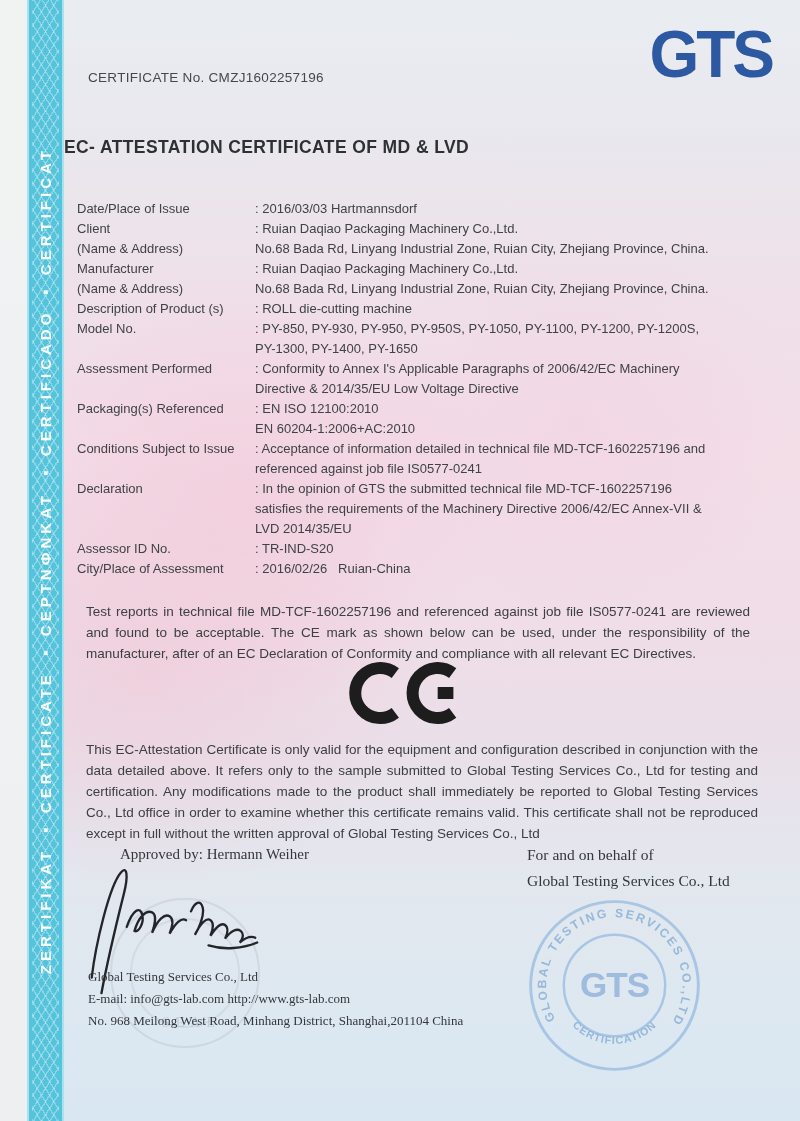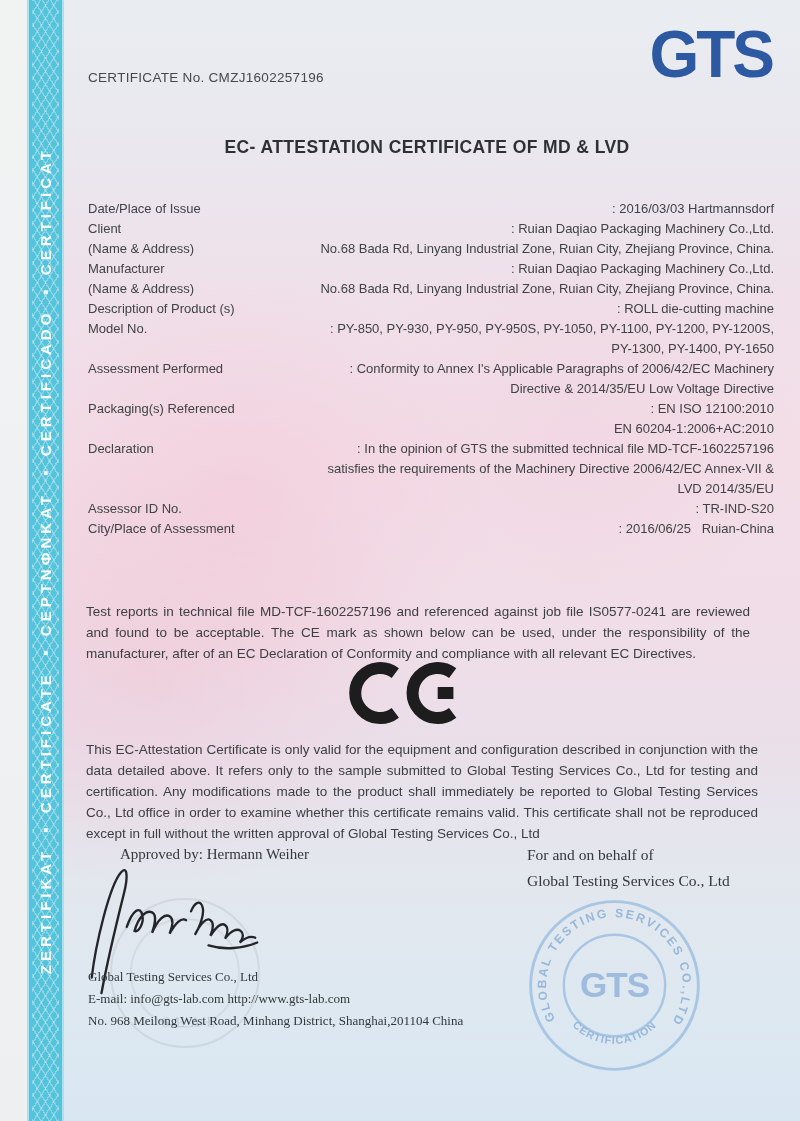--- a/index.html
+++ b/index.html
@@ -26,27 +26,27 @@
     display:flex; align-items:center; justify-content:center;
   }
   .ribbon-text { writing-mode:vertical-rl; transform:rotate(180deg);
     font-weight:bold; font-size:15px; letter-spacing:4px; color:#fbfeff;
     white-space:nowrap; display:flex; align-items:center; }
   .ribbon-text .sep { font-size:8px; letter-spacing:0; margin:13px 0; color:#eefafd; }
   
   .cert-no { position:absolute; left:88px; top:70px; font-size:13.5px; color:#44484b; letter-spacing:.3px; }
   .gts-logo { position:absolute; right:28px; top:22px; font-size:64px; font-weight:900;
     color:#2c59a2; letter-spacing:-3px; transform:scaleY(1.04); line-height:1; }
-  .title { position:absolute; left:64px; right:10px; top:137px; text-align:center;
+  .title { position:absolute; left:64px; right:10px; top:137px; 
     font-size:17.5px; font-weight:bold; color:#2e3133; letter-spacing:.4px; }
   
-  .fields { position:absolute; left:88px; top:199px; right:26px; font-size:13px; line-height:20px; }
+  .fields { position:absolute; left:77px; top:199px; right:26px; font-size:13px; line-height:20px; }
   .frow { display:flex; }
   .flabel { width:178px; flex:none; }
-  .fvalue { flex:1;text-align:right; }
+  .fvalue { flex:1; }
   .fvalue div { white-space:pre-wrap; }
   
   .para { position:absolute; font-size:13.5px; line-height:21px; text-align:justify; color:#3c4043; }
   .para1 { left:86px; top:601px; width:664px; }
   .para2 { left:86px; top:739px; width:672px; }
   .ce-wrap { position:absolute; left:348px; top:656px; }
   
   .serif { font-family:"Liberation Serif", serif; color:#33373a; }
   .approved { position:absolute; left:88px; top:846px; font-size:15px;margin-left:32px; }
   .behalf { position:absolute; left:527px; top:842px; font-size:15.5px; line-height:26px; }
@@ -133,37 +133,44 @@
         </div>
       </div>
       <div class="frow">
         <div class="flabel">Packaging(s) Referenced</div>
         <div class="fvalue">
           <div>: EN ISO 12100:2010</div>
           <div>EN 60204-1:2006+AC:2010</div>
         </div>
       </div>
       <div class="frow">
+        <div class="flabel">Conditions Subject to Issue</div>
+        <div class="fvalue">
+          <div>: Acceptance of information detailed in technical file MD-TCF-1602257196 and</div>
+          <div>referenced against job file IS0577-0241</div>
+        </div>
+      </div>
+      <div class="frow">
         <div class="flabel">Declaration</div>
         <div class="fvalue">
           <div>: In the opinion of GTS the submitted technical file MD-TCF-1602257196</div>
           <div>satisfies the requirements of the Machinery Directive 2006/42/EC Annex-VII &amp;</div>
           <div>LVD 2014/35/EU</div>
         </div>
       </div>
       <div class="frow">
         <div class="flabel">Assessor ID No.</div>
         <div class="fvalue">
           <div>: TR-IND-S20</div>
         </div>
       </div>
       <div class="frow">
         <div class="flabel">City/Place of Assessment</div>
         <div class="fvalue">
-          <div>: 2016/06/25   Ruian-China</div>
+          <div>: 2016/02/26   Ruian-China</div>
         </div>
       </div>
     </div>
 
   <div class="para para1">Test reports in technical file MD-TCF-1602257196 and referenced against job file IS0577-0241 are reviewed and found to be acceptable. The CE mark as shown below can be used, under the responsibility of the manufacturer, after of an EC Declaration of Conformity and compliance with all relevant EC Directives.</div>
 
   <div class="ce-wrap">
     <svg width="122" height="74" viewBox="0 0 130 80">
       <g fill="none" stroke="#1d1d1d" stroke-width="13">
         <path d="M 50.2,18.5 A 27,27 0 1 0 50.2,61.5"></path>

